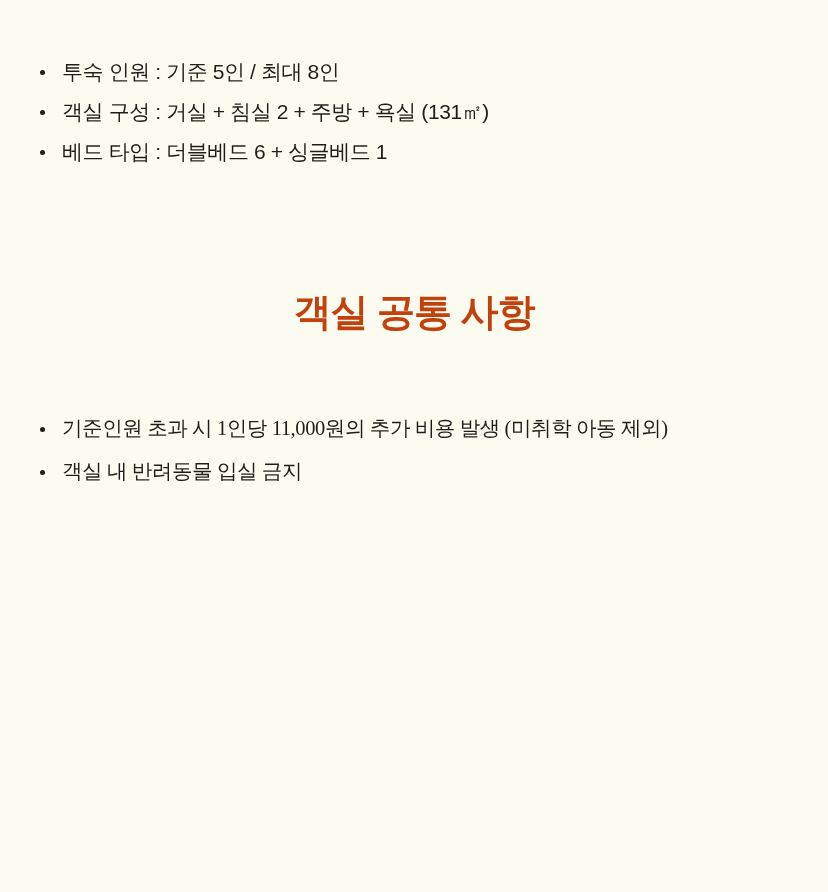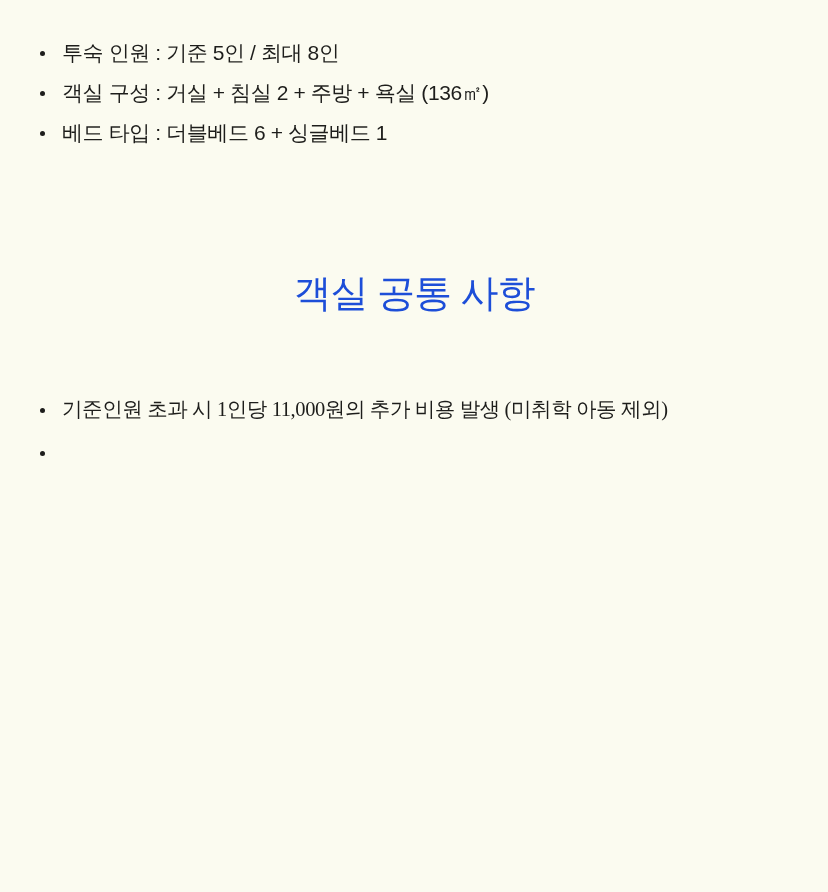--- a/index.html
+++ b/index.html
@@ -42,36 +42,36 @@
     left: 10px;
     top: 0.72em;
     width: 5px;
     height: 5px;
     border-radius: 50%;
     background: #1d1d1b;
   }
 
   
   .room-spec {
-    padding-top: 36px;
+    padding-top: 55px;
   }
   .room-spec .bullet-item {
     margin-bottom: 6px;
   }
   .amenity-text {
     display: block;
   }
 
   
   .section-title {
     text-align: center;
     font-size: 38px;
-    font-weight: 400;
+    font-weight: 700;
     letter-spacing: -1px;
-    color: #1d4ed8;
+    color: #c2410c;
     margin: 0;
     padding-top: 112px;
   }
 
   
   .common-notes {
     padding-top: 74px;
   }
   .common-notes .bullet-item {
     margin-bottom: 10px;
@@ -84,33 +84,34 @@
 
 <div class="page">
 
   <ul class="bullet-list room-spec">
     <li class="bullet-item">
       <span class="dot"></span>
       <span class="amenity-text">투숙 인원 : 기준 5인 / 최대 8인</span>
     </li>
     <li class="bullet-item">
       <span class="dot"></span>
-      <span class="amenity-text">객실 구성 : 거실 + 침실 2 + 주방 + 욕실 (136㎡)</span>
+      <span class="amenity-text">객실 구성 : 거실 + 침실 2 + 주방 + 욕실 (131㎡)</span>
     </li>
     <li class="bullet-item">
       <span class="dot"></span>
       <span class="amenity-text">베드 타입 : 더블베드 6 + 싱글베드 1</span>
     </li>
   </ul>
 
   <h2 class="section-title">객실 공통 사항</h2>
 
   <ul class="bullet-list common-notes">
     <li class="bullet-item">
       <span class="dot"></span>
       <span>기준인원 초과 시 1인당 11,000원의 추가 비용 발생 (미취학 아동 제외)</span>
     </li>
     <li class="bullet-item">
       <span class="dot"></span>
+      <span>객실 내 반려동물 입실 금지</span>
     </li>
   </ul>
 
 </div>
 
 </body></html>

